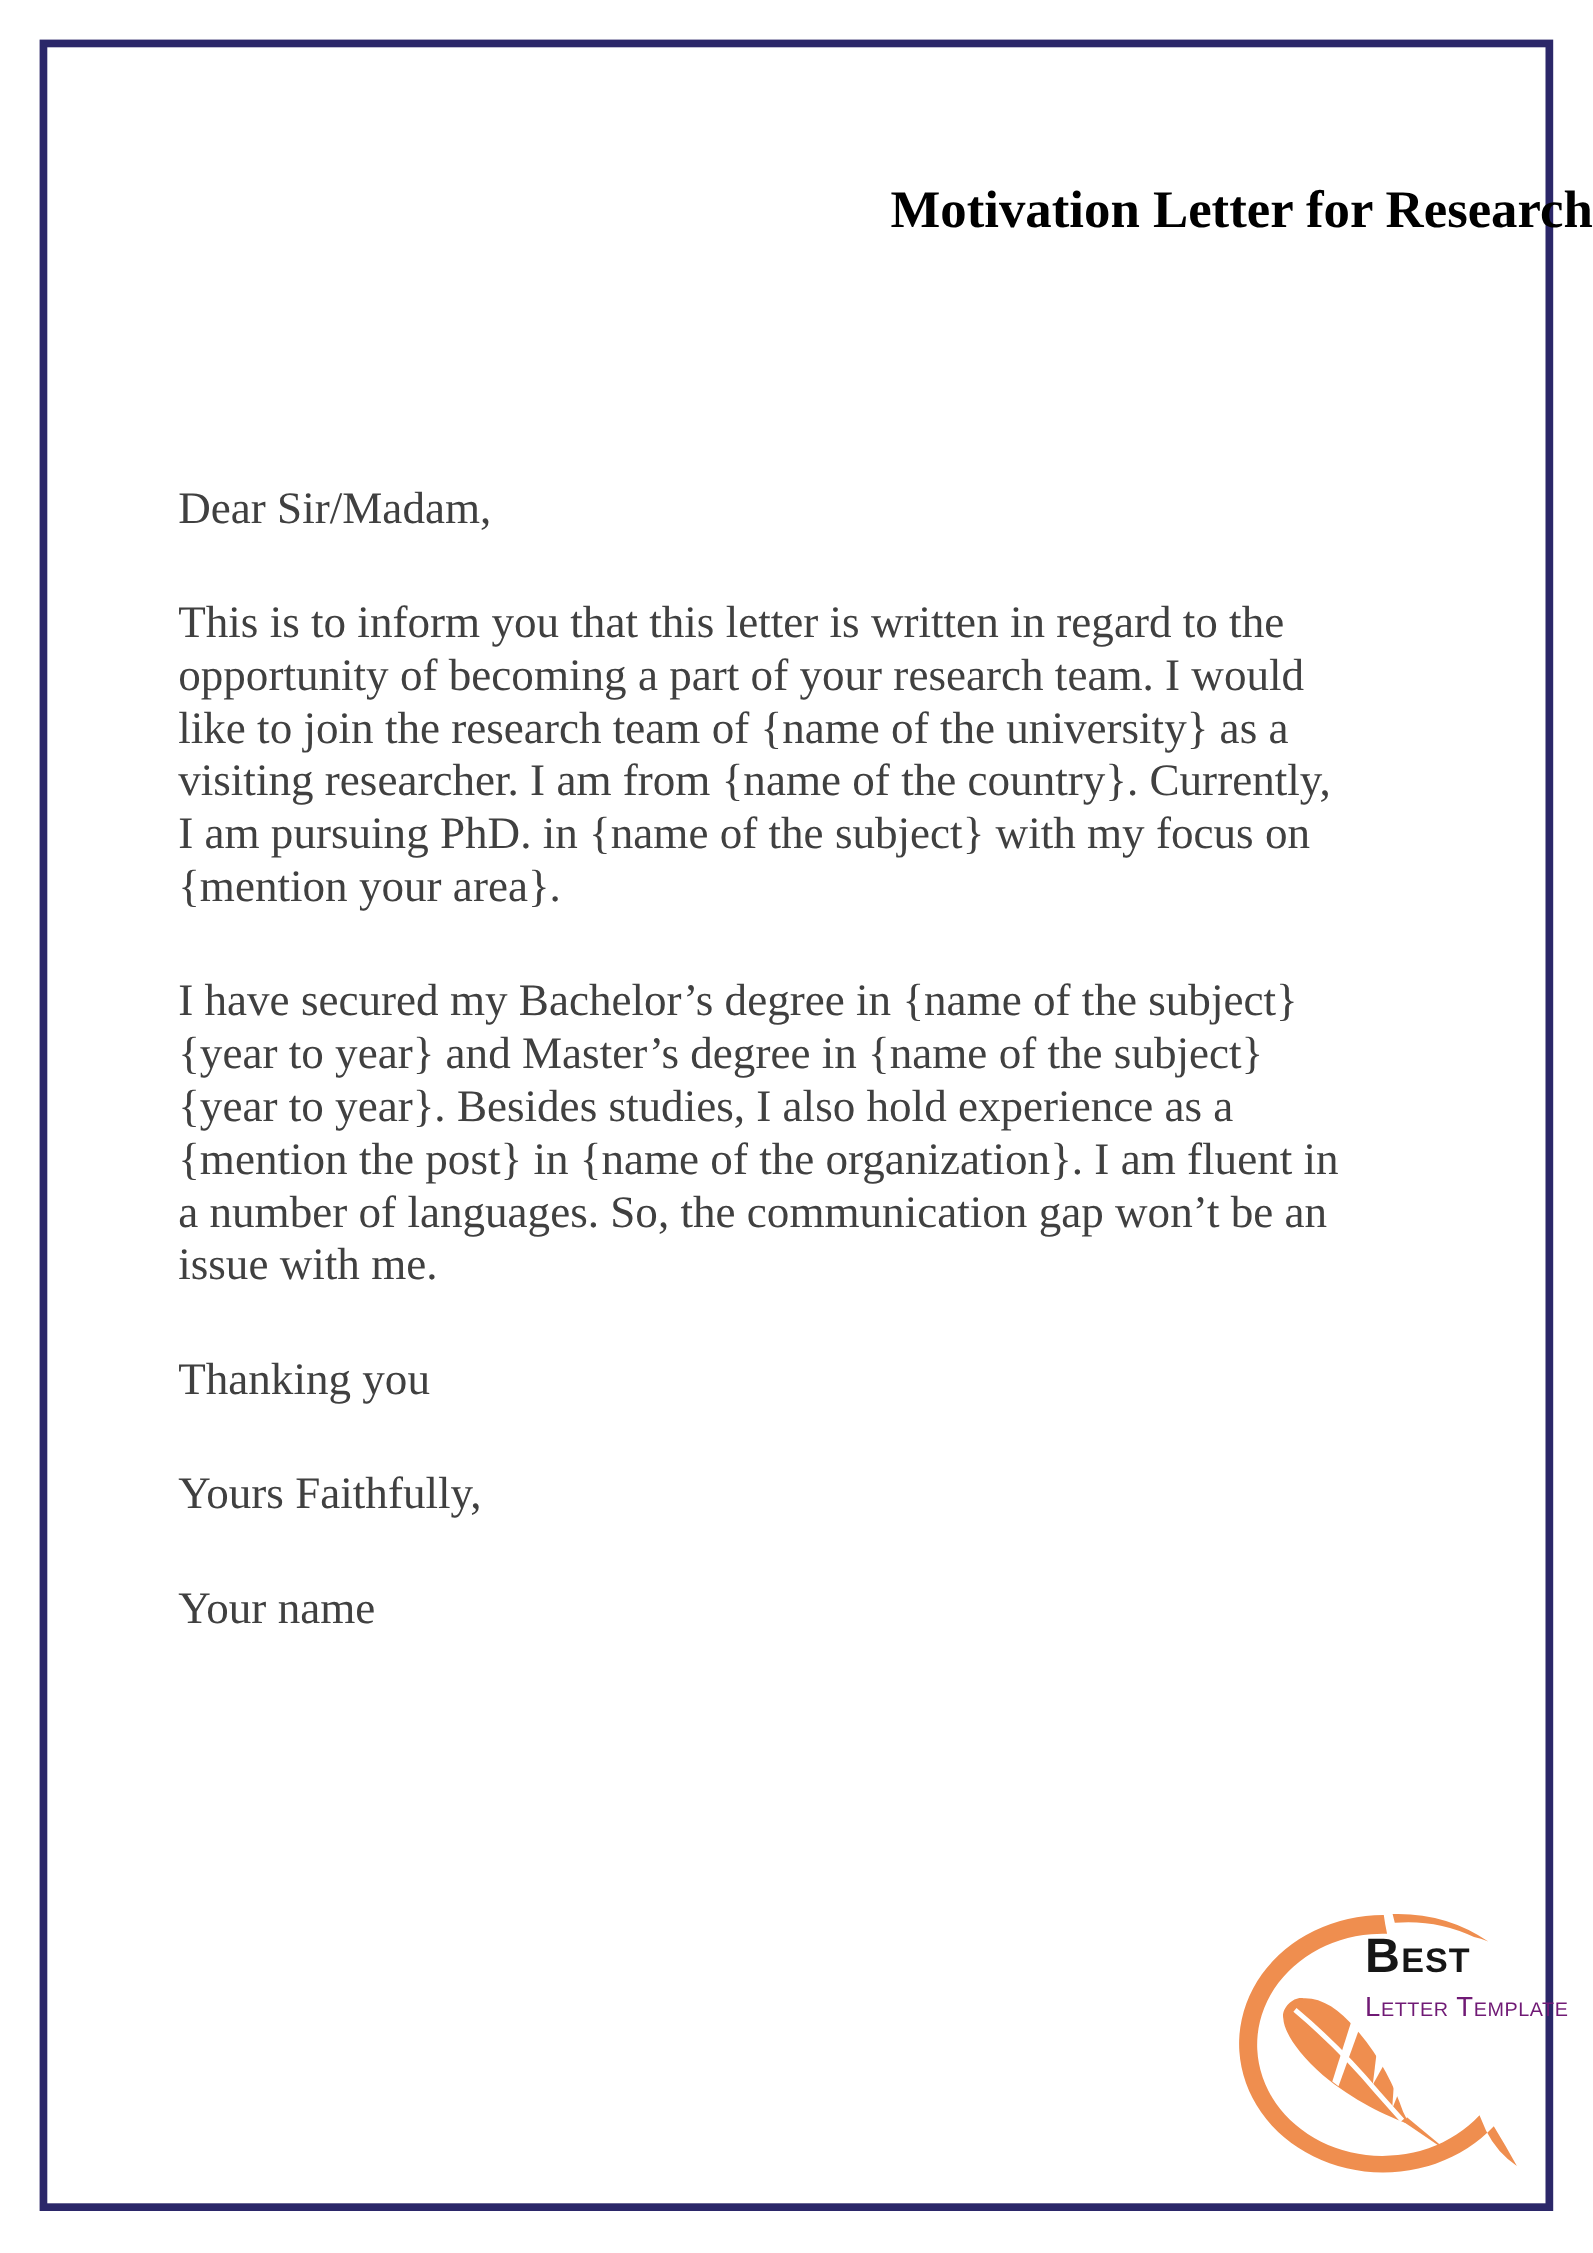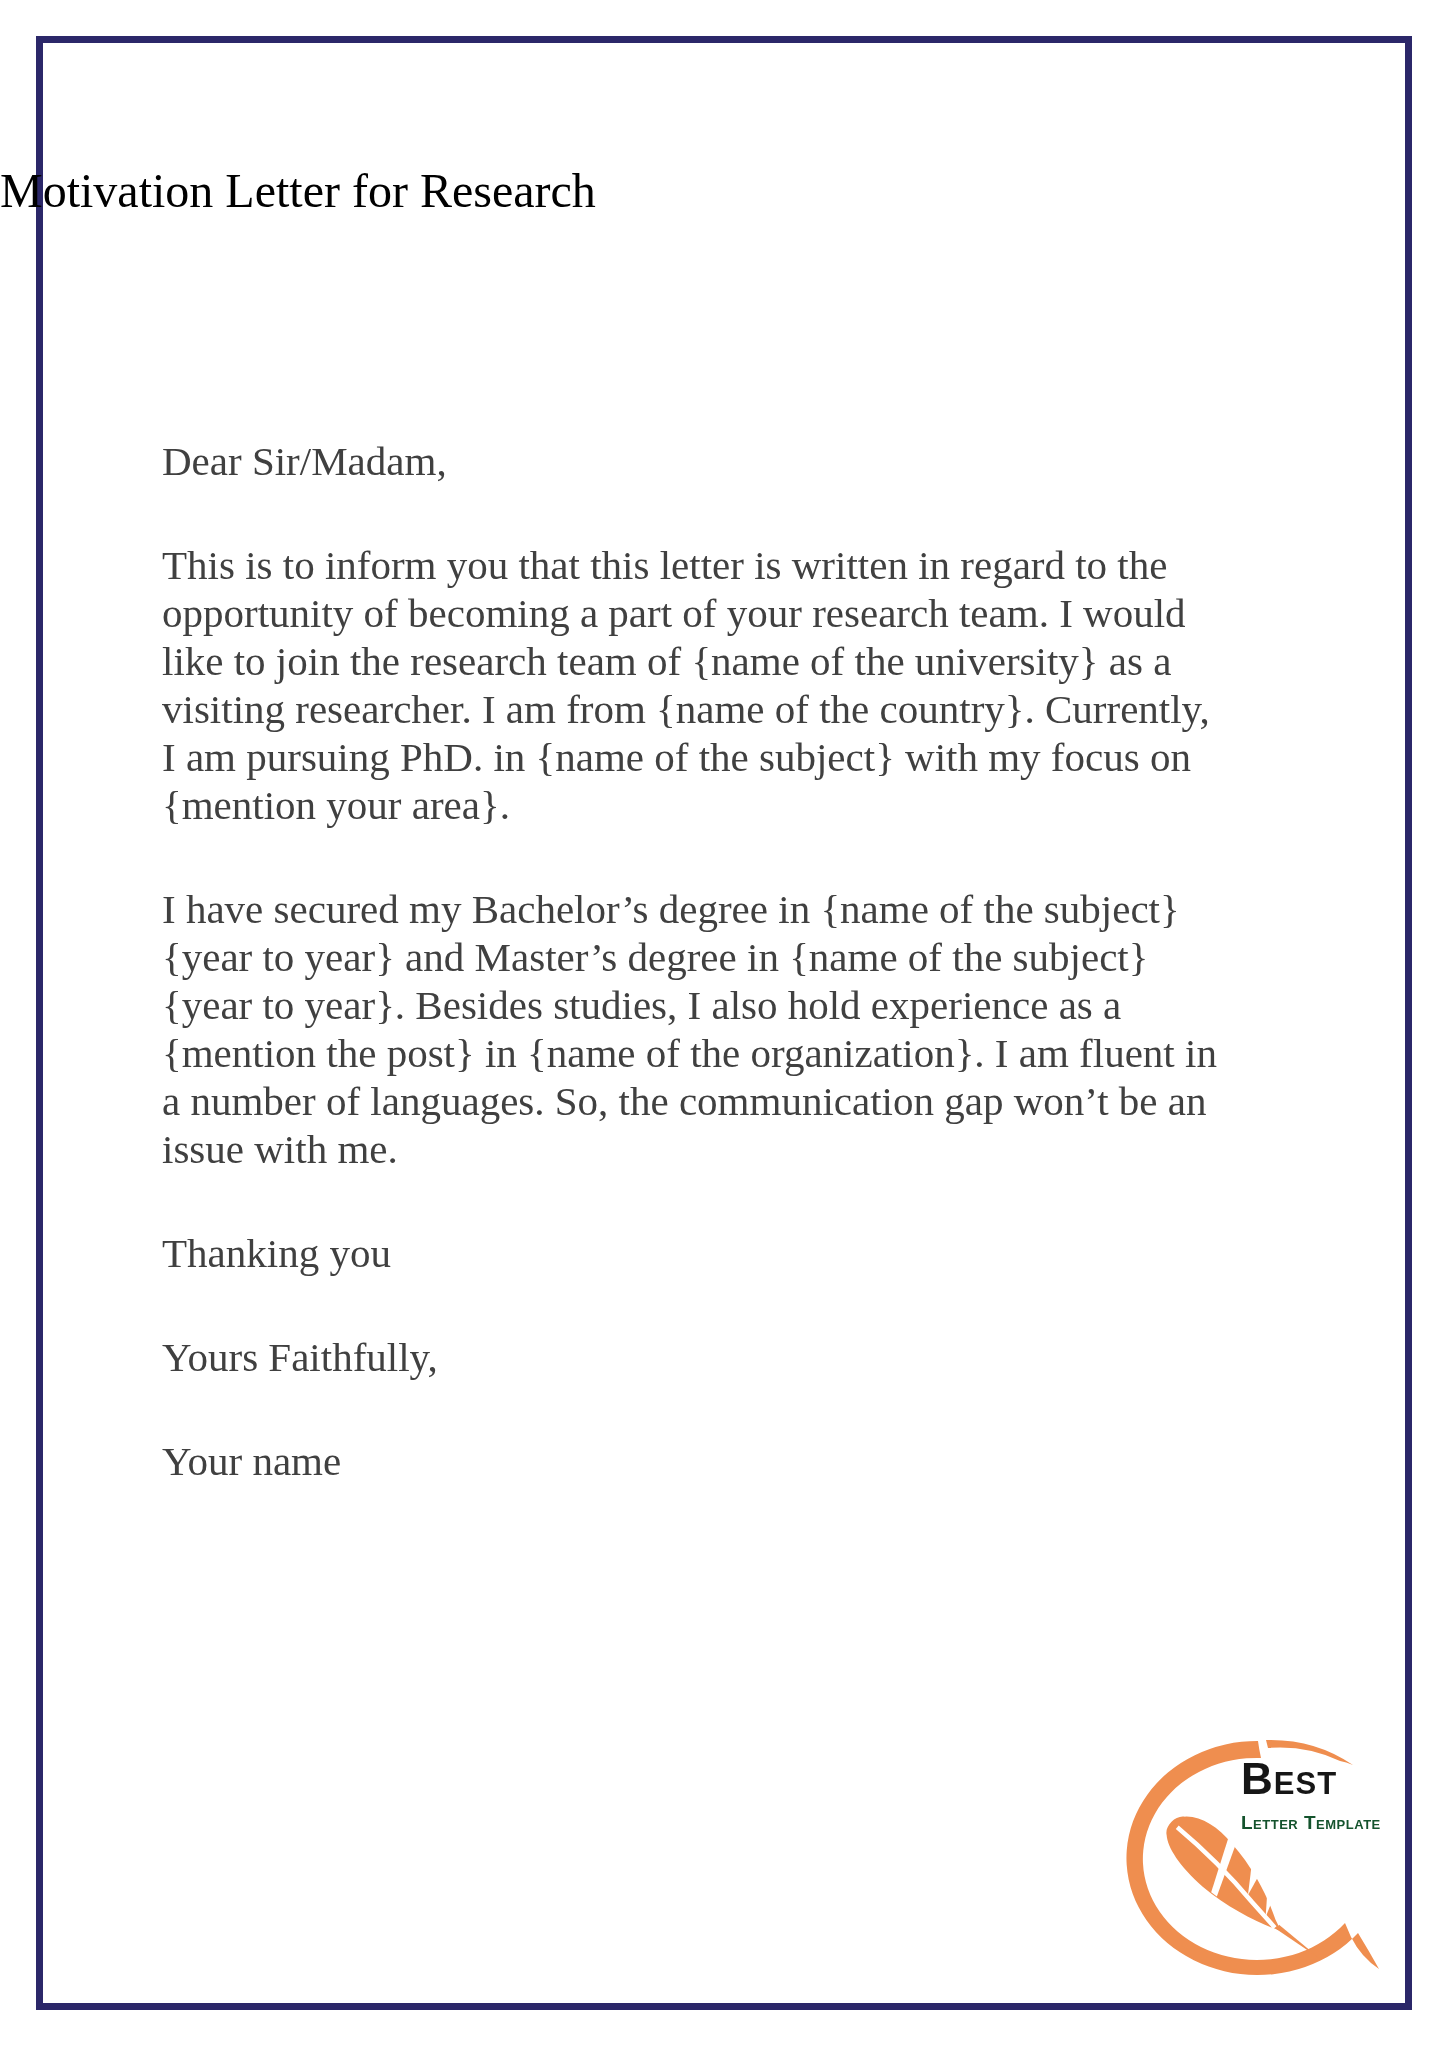--- a/index.html
+++ b/index.html
@@ -17,24 +17,24 @@
     left: 36px; top: 36px; right: 36px; bottom: 38px;
     border: 7px solid #2b2769;
     pointer-events: none;
   }
   .title {
     position: absolute;
     top: 167px;
     left: 0;
     width: 100%;
     margin: 0;
-    text-align: left;
+    text-align: right;
     font-size: 48px;
     line-height: 1;
-    font-weight: normal;
+    font-weight: bold;
     color: #000000;
   }
   .content {
     position: absolute;
     left: 162px;
     top: 437px;
   }
   .content p {
     margin: 0 0 56px 0;
     font-size: 41px;
@@ -61,26 +61,26 @@
     line-height: 1;
     letter-spacing: 1px;
     color: #161616;
     white-space: nowrap;
   }
   .brand-sub {
     position: absolute;
     left: 128px;
     top: 86px;
     font-family: "Liberation Sans", sans-serif;
-    font-weight: bold;
+    font-weight: normal;
     font-variant: small-caps;
-    font-size: 19px;
+    font-size: 25px;
     line-height: 1;
     letter-spacing: 0.5px;
-    color: #14532d;
+    color: #701a75;
     white-space: nowrap;
   }
 </style>
 </head>
 <body>
 
 <div class="page">
 
   <div class="page-border"></div>
 

